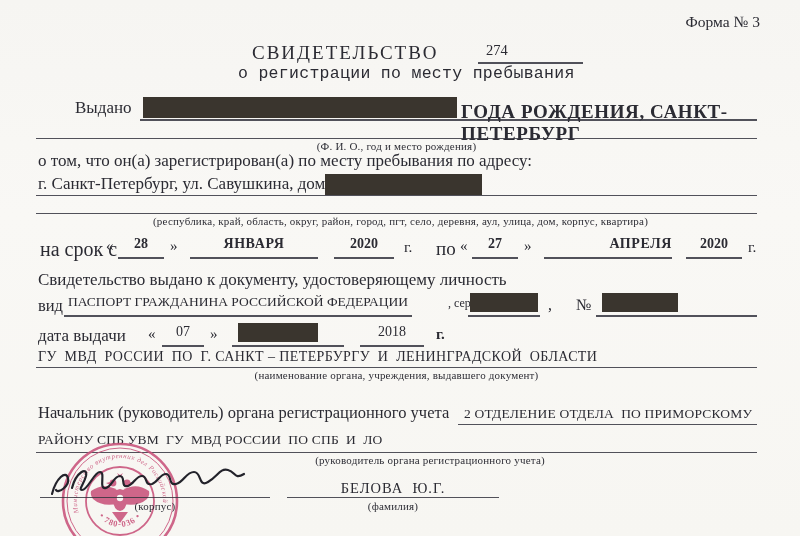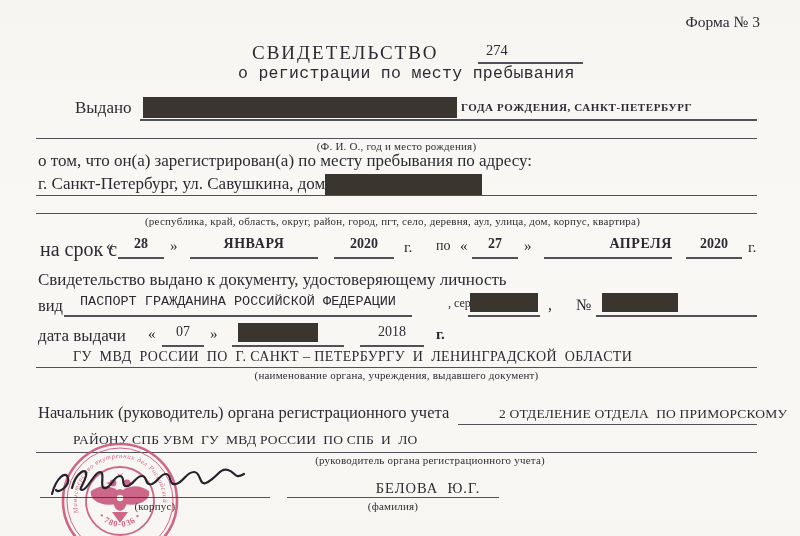--- a/index.html
+++ b/index.html
@@ -3,21 +3,21 @@
 <meta charset="utf-8">
 <style>
   html,body{margin:0;padding:0;background:#e9e8e5;}
   .page{
     position:relative;width:800px;height:536px;overflow:hidden;
     background:linear-gradient(180deg,#f6f5f2 0%,#f9f8f5 40%,#f7f6f2 100%);
     font-family:"Liberation Serif","DejaVu Serif",serif;
     color:#2b2b33;
   }
   .abs{position:absolute;}
-  .pre{white-space:pre;margin-left:35px;}
+  .pre{white-space:pre;}
   .line{position:absolute;border-top:2px solid rgba(52,52,62,.85);height:0;}
   .thin{border-top-width:1.5px;}
   .bar{position:absolute;background:#3a352e;}
   .cap{font-size:11px;color:#2e2e36;text-align:center;letter-spacing:.2px;}
   .ucell{position:absolute;border-bottom:2px solid rgba(52,52,62,.85);text-align:center;}
   .b{font-weight:bold;}
   .caps{letter-spacing:.6px;}
   svg text{font-family:"Liberation Serif","DejaVu Serif",serif;}
 </style>
 </head>
@@ -26,51 +26,51 @@
 <div class="page">
 
   <div class="abs" style="top:13px;right:40px;font-size:15.5px;">Форма № 3</div>
 
   <div class="abs" style="left:252px;top:42px;font-size:19px;letter-spacing:2px;">СВИДЕТЕЛЬСТВО</div>
   <div class="abs" style="left:478px;top:42px;width:97px;height:20px;border-bottom:2px solid rgba(52,52,62,.85);font-size:14.5px;padding-left:8px;">274</div>
   <div class="abs" style="left:238px;top:64px;font-size:16.5px;letter-spacing:.3px;font-family:Liberation Mono, monospace;">о регистрации по месту пребывания</div>
 
   <div class="abs" style="left:75px;top:98px;font-size:17px;">Выдано</div>
   <div class="bar" style="left:143px;top:97px;width:314px;height:21px;"></div>
-  <div class="abs b caps" style="left:461px;top:101px;font-size:11px;">ГОДА РОЖДЕНИЯ, САНКТ-ПЕТЕРБУРГ</div>
+  <div class="abs b caps" style="left:461px;top:101px;font-size:19px;">ГОДА РОЖДЕНИЯ, САНКТ-ПЕТЕРБУРГ</div>
   <div class="line" style="left:140px;top:119px;width:617px;"></div>
 
   <div class="line thin" style="left:36px;top:138px;width:721px;"></div>
   <div class="abs cap" style="left:36px;top:140px;width:721px;">(Ф. И. О., год и место рождения)</div>
 
   <div class="abs" style="left:38px;top:151px;font-size:17px;">о том, что он(а) зарегистрирован(а) по месту пребывания по адресу:</div>
   <div class="abs" style="left:38px;top:174px;font-size:17px;">г. Санкт-Петербург, ул. Савушкина, дом</div>
   <div class="bar" style="left:325px;top:174px;width:157px;height:21px;"></div>
   <div class="line thin" style="left:36px;top:195px;width:721px;"></div>
   <div class="line thin" style="left:36px;top:213px;width:721px;"></div>
-  <div class="abs cap" style="left:32px;top:215px;width:721px;">(республика, край, область, округ, район, город, пгт, село, деревня, аул, улица, дом, корпус, квартира)</div>
+  <div class="abs cap" style="left:40px;top:215px;width:721px;">(республика, край, область, округ, район, город, пгт, село, деревня, аул, улица, дом, корпус, квартира)</div>
 
   <div class="abs" style="left:40px;top:238px;font-size:20px;">на срок с</div>
   <div class="abs" style="left:106px;top:238px;font-size:15px;">«</div>
   <div class="ucell b" style="left:118px;top:236px;width:46px;height:21px;font-size:14px;">28</div>
   <div class="abs" style="left:170px;top:238px;font-size:15px;">»</div>
   <div class="ucell b caps" style="left:190px;top:236px;width:128px;height:21px;font-size:14px;">ЯНВАРЯ</div>
   <div class="ucell b" style="left:334px;top:236px;width:60px;height:21px;font-size:14px;">2020</div>
   <div class="abs" style="left:404px;top:238px;font-size:15.5px;">г.</div>
-  <div class="abs" style="left:436px;top:238px;font-size:14px;">по</div>
+  <div class="abs" style="left:436px;top:238px;font-size:19px;">по</div>
   <div class="abs" style="left:460px;top:238px;font-size:15px;">«</div>
   <div class="ucell b" style="left:472px;top:236px;width:46px;height:21px;font-size:14px;">27</div>
   <div class="abs" style="left:524px;top:238px;font-size:15px;">»</div>
   <div class="ucell b caps" style="left:544px;top:236px;width:128px;height:21px;font-size:14px;text-align:right;">АПРЕЛЯ</div>
   <div class="ucell b" style="left:686px;top:236px;width:56px;height:21px;font-size:14px;">2020</div>
   <div class="abs" style="left:748px;top:238px;font-size:15.5px;">г.</div>
 
   <div class="abs" style="left:38px;top:270px;font-size:17px;">Свидетельство выдано к документу, удостоверяющему личность</div>
   <div class="abs" style="left:38px;top:296px;font-size:16.5px;">вид</div>
-  <div class="ucell" style="left:64px;top:294px;width:348px;height:21px;font-size:13.5px;font-family:Liberation Mono, monospace;">ПАСПОРТ ГРАЖДАНИНА РОССИЙСКОЙ ФЕДЕРАЦИИ</div>
+  <div class="ucell" style="left:64px;top:294px;width:348px;height:21px;font-size:13.5px;">ПАСПОРТ ГРАЖДАНИНА РОССИЙСКОЙ ФЕДЕРАЦИИ</div>
   <div class="abs" style="left:416px;top:296px;font-size:12px;margin-left:32px;">, серия</div>
   <div class="ucell" style="left:468px;top:294px;width:72px;height:21px;"></div>
   <div class="bar" style="left:470px;top:293px;width:68px;height:19px;"></div>
   <div class="abs" style="left:548px;top:296px;font-size:16px;">,</div>
   <div class="abs" style="left:576px;top:296px;font-size:16px;">№</div>
   <div class="ucell" style="left:596px;top:294px;width:161px;height:21px;"></div>
   <div class="bar" style="left:602px;top:293px;width:76px;height:19px;"></div>
 
   <div class="abs" style="left:38px;top:326px;font-size:17px;">дата выдачи</div>
   <div class="abs" style="left:148px;top:326px;font-size:15px;">«</div>

